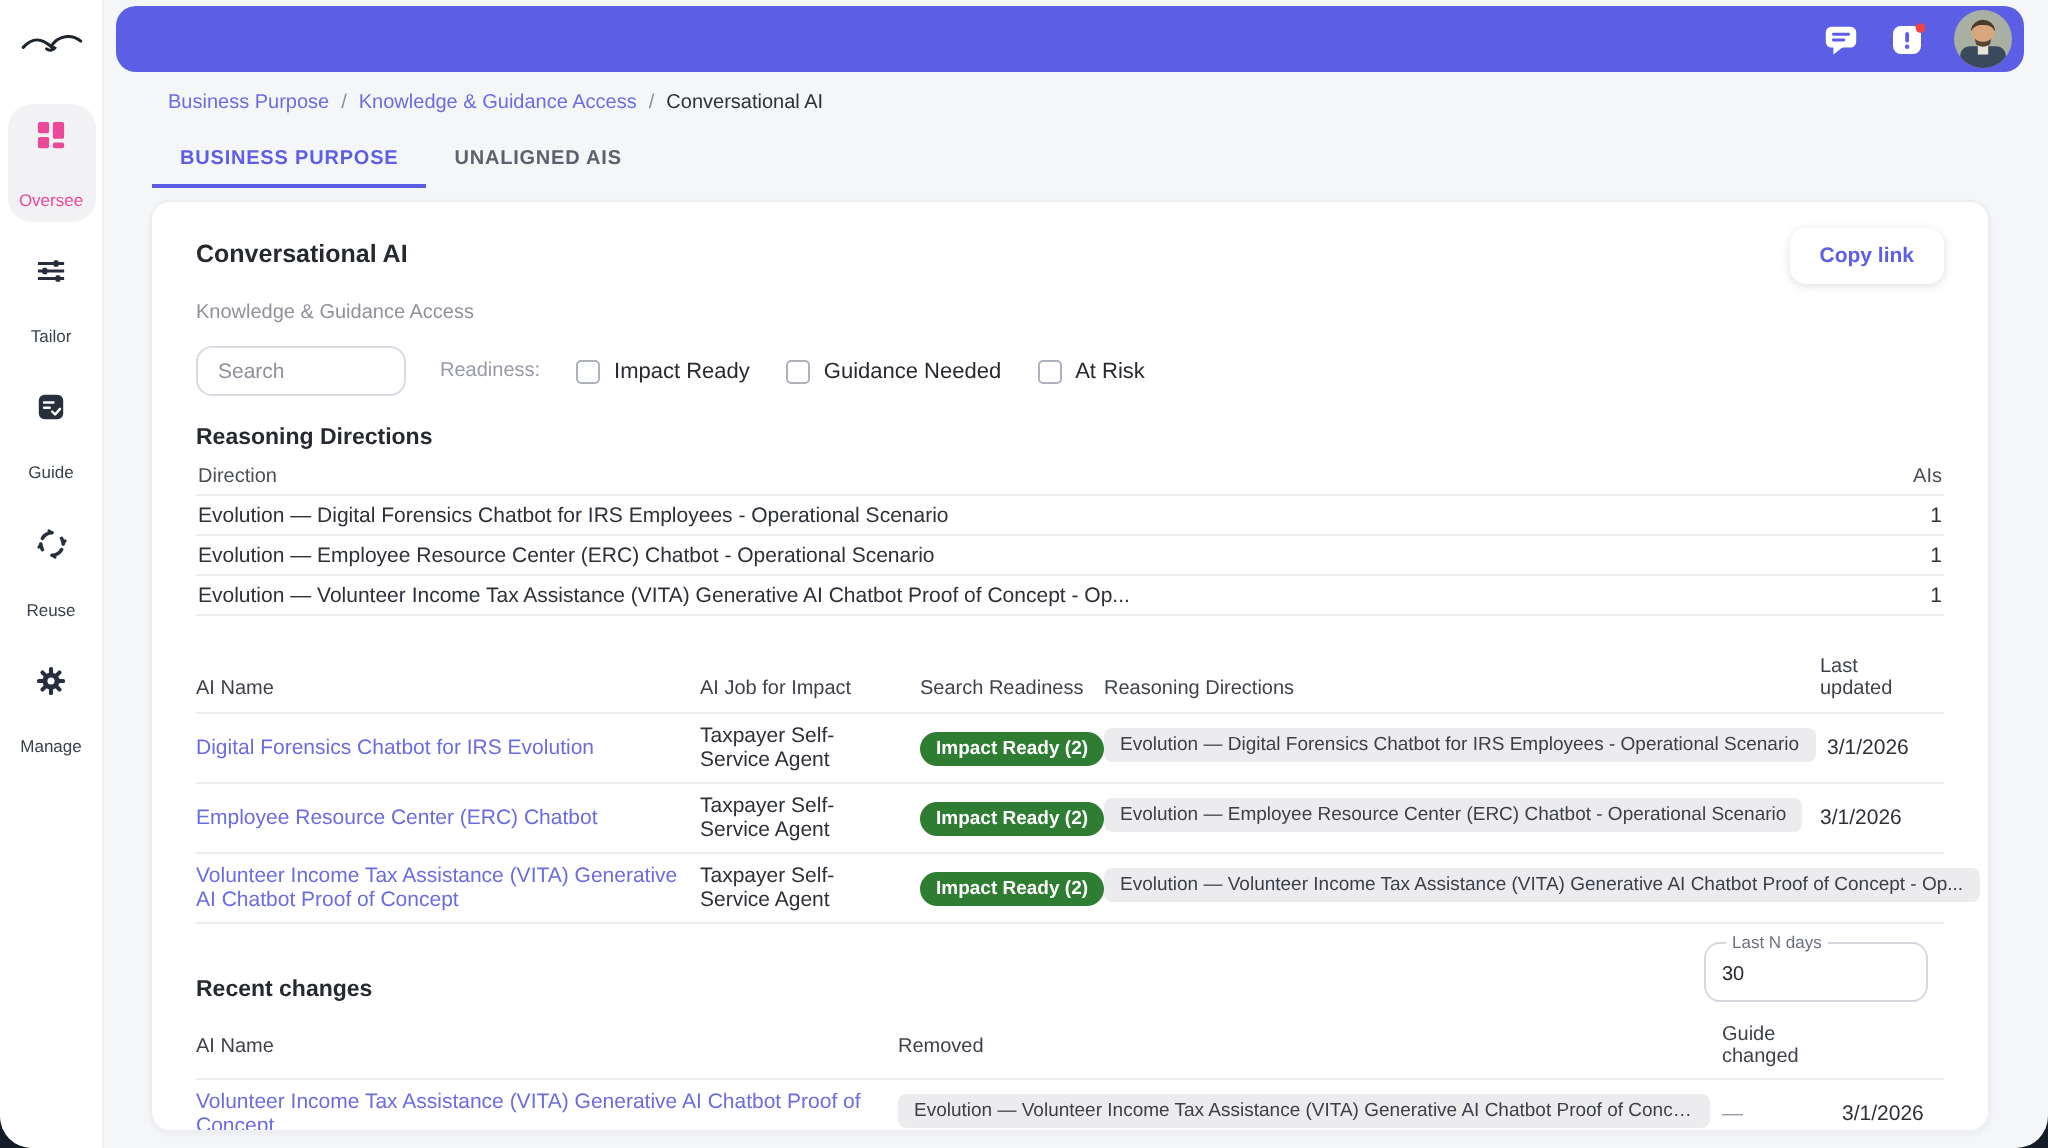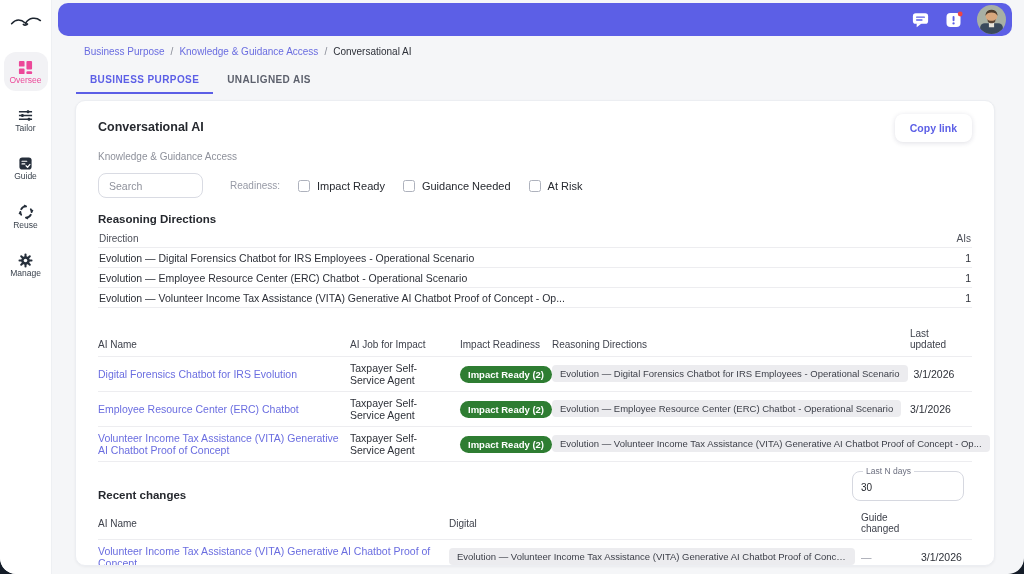--- a/index.html
+++ b/index.html
@@ -4,21 +4,21 @@
 <style>
   * { margin:0; padding:0; box-sizing:border-box; }
   html,body { width:1024px; height:574px; }
   body { background:#141c28; font-family:"Liberation Sans", sans-serif; position:relative; overflow:hidden; }
   .app { position:absolute; inset:0; background:#f5f6f8; border-radius:0 0 16px 16px; overflow:hidden; }
 
   
   .sidebar { position:absolute; left:0; top:0; bottom:0; width:52px; background:#fff; border-right:1px solid #eef0f3; border-radius:0 0 0 16px; z-index:5; }
   .logo { height:42px; display:flex; align-items:center; justify-content:center; }
   .side-items { display:flex; flex-direction:column; align-items:center; gap:9px; padding-top:10px; }
-  .side-item { width:44px; padding:8px 0 6px; display:flex; flex-direction:column; align-items:center; gap:0; border-radius:12px; cursor:pointer; color:#262f3b; }
+  .side-item { width:44px; padding:8px 0 6px; display:flex; flex-direction:column; align-items:center; gap:20px; border-radius:12px; cursor:pointer; color:#262f3b; }
   .side-item .lbl { font-size:8.5px; color:#3a424d; }
   .side-item.active { background:#f2f2f5; }
   .side-item.active .lbl { color:#ec4899; }
   .side-item svg { display:block; }
 
   
   .topbar { position:absolute; left:58px; right:12px; top:3px; height:33px; background:#5c5fe6; border-radius:10px; display:flex; align-items:center; justify-content:flex-end; gap:14px; padding-right:48px; z-index:4; }
   .tb-icon { width:20px; height:20px; display:flex; align-items:center; justify-content:center; cursor:pointer; }
   .avatar { position:absolute; right:6px; top:2px; width:29px; height:29px; border-radius:50%; overflow:hidden; cursor:pointer; }
 
@@ -30,21 +30,21 @@
   .tabs { position:absolute; left:24px; top:66px; display:flex; }
   .tab { padding:8px 14px 7px; font-size:10px; letter-spacing:.4px; font-weight:700; color:#5d616d; cursor:pointer; border-bottom:2px solid transparent; }
   .tab.active { color:#5c5fe6; border-bottom-color:#5c5fe6; }
 
   
   .card { position:absolute; left:23px; top:100px; width:920px; height:466px; background:#fff; border:1px solid #eceef2; border-radius:10px; box-shadow:0 1px 3px rgba(16,24,40,.05); padding:13px 22px 0; overflow:hidden; }
   .card-head { display:flex; justify-content:space-between; align-items:flex-start; }
   .card-title { font-size:12.5px; font-weight:700; color:#26292f; padding-top:6px; }
   .copy-link { background:#fff; border:none; border-radius:8px; box-shadow:0 1px 5px rgba(40,40,80,.15); color:#5c5fe6; font-size:10.5px; font-weight:700; padding:8px 15px; cursor:pointer; font-family:inherit; }
   .card-sub { font-size:10px; color:#8e919b; margin-top:9px; }
-  .controls { display:flex; align-items:center; margin-top:11px; gap:27px; }
+  .controls { display:flex; align-items:center; margin-top:11px; gap:17px; }
   .search { width:105px; height:25px; border:1px solid #d9dbe3; border-radius:8px; padding:0 10px; font-size:10.5px; color:#33363e; font-family:inherit; outline:none; }
   .search::placeholder { color:#8e919b; }
   .readiness { display:flex; align-items:center; gap:18px; }
   .readiness-label { font-size:10px; color:#979aa6; }
   .cbx { display:flex; align-items:center; gap:7px; font-size:11px; color:#26292f; cursor:pointer;justify-content:center; }
   .cbx .box { width:12px; height:12px; border:1.4px solid #aeb2bd; border-radius:2.5px; background:#fff; }
 
   .sec-head { font-size:11.5px; font-weight:600; color:#26292f; margin-top:15px; }
 
   
@@ -236,21 +236,21 @@
         <div class="rd-row">
           <span>Evolution — Volunteer Income Tax Assistance (VITA) Generative AI Chatbot Proof of Concept - Op...</span>
           <span class="num">1</span>
         </div>
       </div>
 
       <div class="ai-table">
         <div class="ai-grid head">
           <div class="cell">AI Name</div>
           <div class="cell">AI Job for Impact</div>
-          <div class="cell">Impact Readiness</div>
+          <div class="cell">Search Readiness</div>
           <div class="cell" style="width:110px;">Reasoning Directions</div>
           <div class="cell">Last updated</div>
         </div>
         <div class="ai-grid">
           <div class="cell"><span class="link">Digital Forensics Chatbot for IRS Evolution</span></div>
           <div class="cell job" style="width:92px;">Taxpayer Self-Service Agent</div>
           <div class="cell"><span class="badge">Impact Ready (2)</span></div>
           <div class="cell"><span class="chip">Evolution — Digital Forensics Chatbot for IRS Employees - Operational Scenario</span></div>
           <div class="cell date">3/1/2026</div>
         </div>
@@ -274,21 +274,21 @@
         <div class="sec-head" style="margin-top:0;">Recent changes</div>
         <fieldset class="days-field">
           <legend>Last N days</legend>
           <input class="days-input" type="text" value="30" style="">
         </fieldset>
       </div>
 
       <div class="rc-table">
         <div class="rc-grid head">
           <div class="cell">AI Name</div>
-          <div class="cell">Digital</div>
+          <div class="cell">Removed</div>
           <div class="cell last">Guide changed</div>
         </div>
         <div class="rc-grid">
           <div class="cell"><span class="link">Volunteer Income Tax Assistance (VITA) Generative AI Chatbot Proof of Concept</span></div>
           <div class="cell"><span class="chip">Evolution — Volunteer Income Tax Assistance (VITA) Generative AI Chatbot Proof of Concept - Op...</span></div>
           <div class="cell dash">—</div>
           <div class="cell date last">3/1/2026</div>
         </div>
 
       </div>

